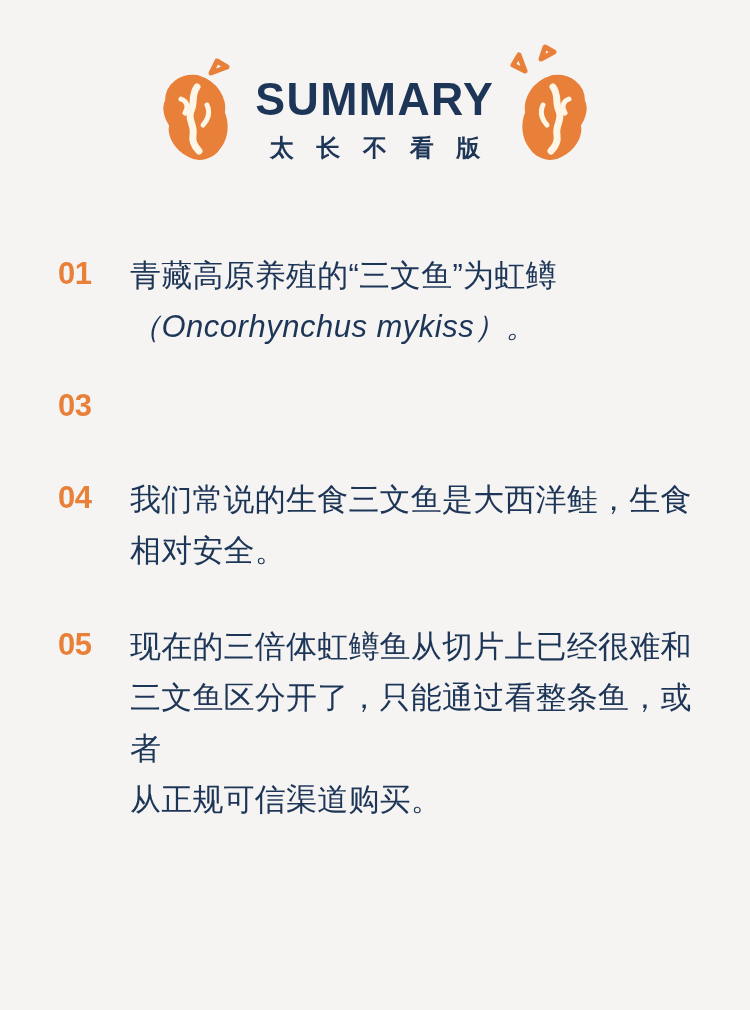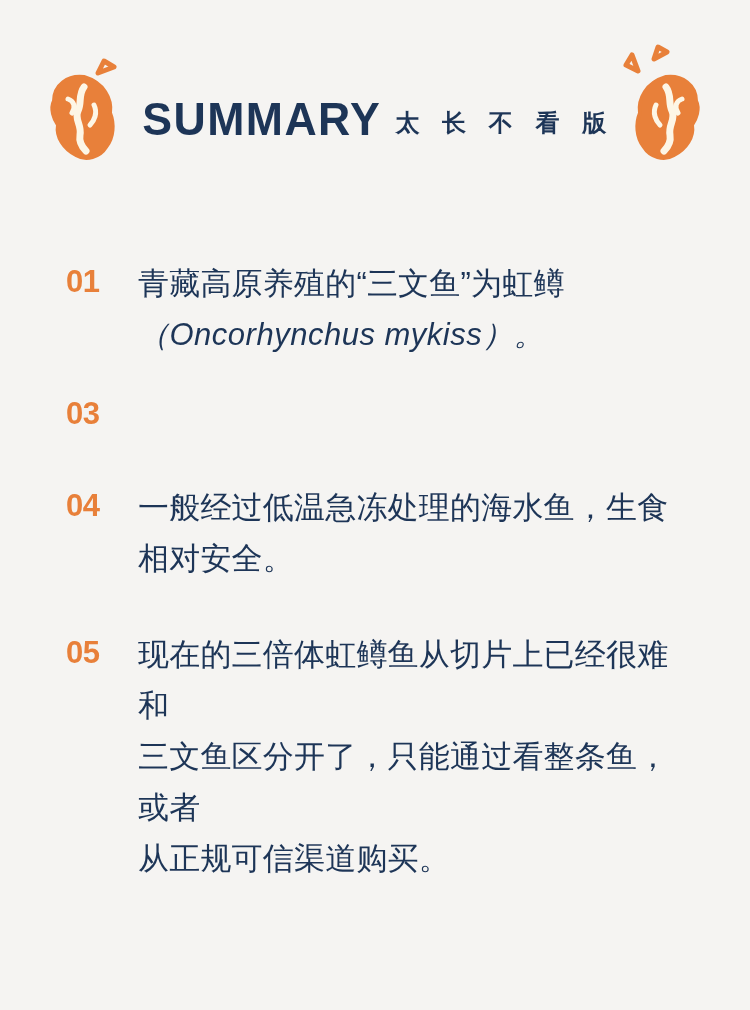--- a/index.html
+++ b/index.html
@@ -35,21 +35,21 @@
     position: relative;
     display: flex;
     align-items: center;
     justify-content: center;
     gap: 18px;
     transform: translateY(-6px);
   }
 
   .title-block {
     display: flex;
-    flex-direction: row;
+    flex-direction: column;
     align-items: center;
     justify-content: center;
   }
 
   .title-en {
     font-family: "Liberation Sans", "DejaVu Sans", sans-serif;
     font-size: 47px;
     font-weight: bold;
     letter-spacing: 1.5px;
     color: #1d3557;
@@ -79,21 +79,21 @@
     position: absolute;
     fill: none;
     stroke: #e8803a;
     stroke-width: 5;
     stroke-linecap: round;
     stroke-linejoin: round;
   }
 
   
   .list {
-    margin: 8px;
+    margin: 0;
     padding: 0 46px 0 58px;
     box-sizing: border-box;
   }
 
   .item {
     display: flex;
     align-items: flex-start;
     margin-bottom: 30px;
   }
 
@@ -179,21 +179,21 @@
     </div>
 
 
     <div class="item">
       <div class="num">03</div>
     </div>
 
     <div class="item" style="margin-top:44px;">
       <div class="num">04</div>
       <div class="text">
-        <span class="line">一般经过低温急冻处理的海水鱼，生食</span>
+        <span class="line">我们常说的生食三文鱼是大西洋鲑，生食</span>
         <span class="line">相对安全。</span>
       </div>
     </div>
 
     <div class="item" style="margin-top:44px;">
       <div class="num">05</div>
       <div class="text">
         <span class="line">现在的三倍体虹鳟鱼从切片上已经很难和</span>
         <span class="line">三文鱼区分开了，只能通过看整条鱼，或者</span>
         <span class="line">从正规可信渠道购买。</span>

